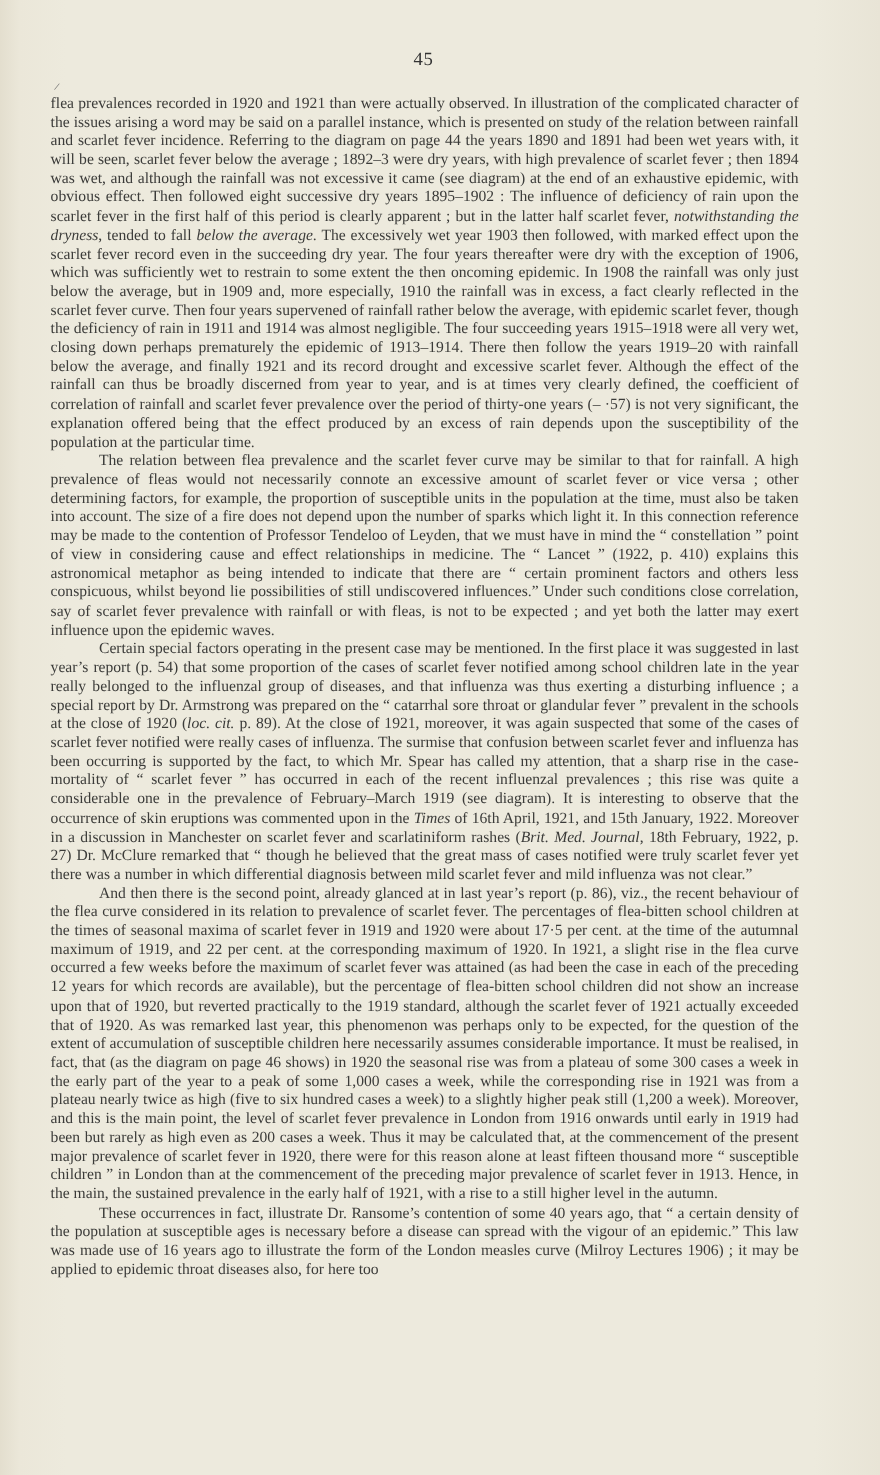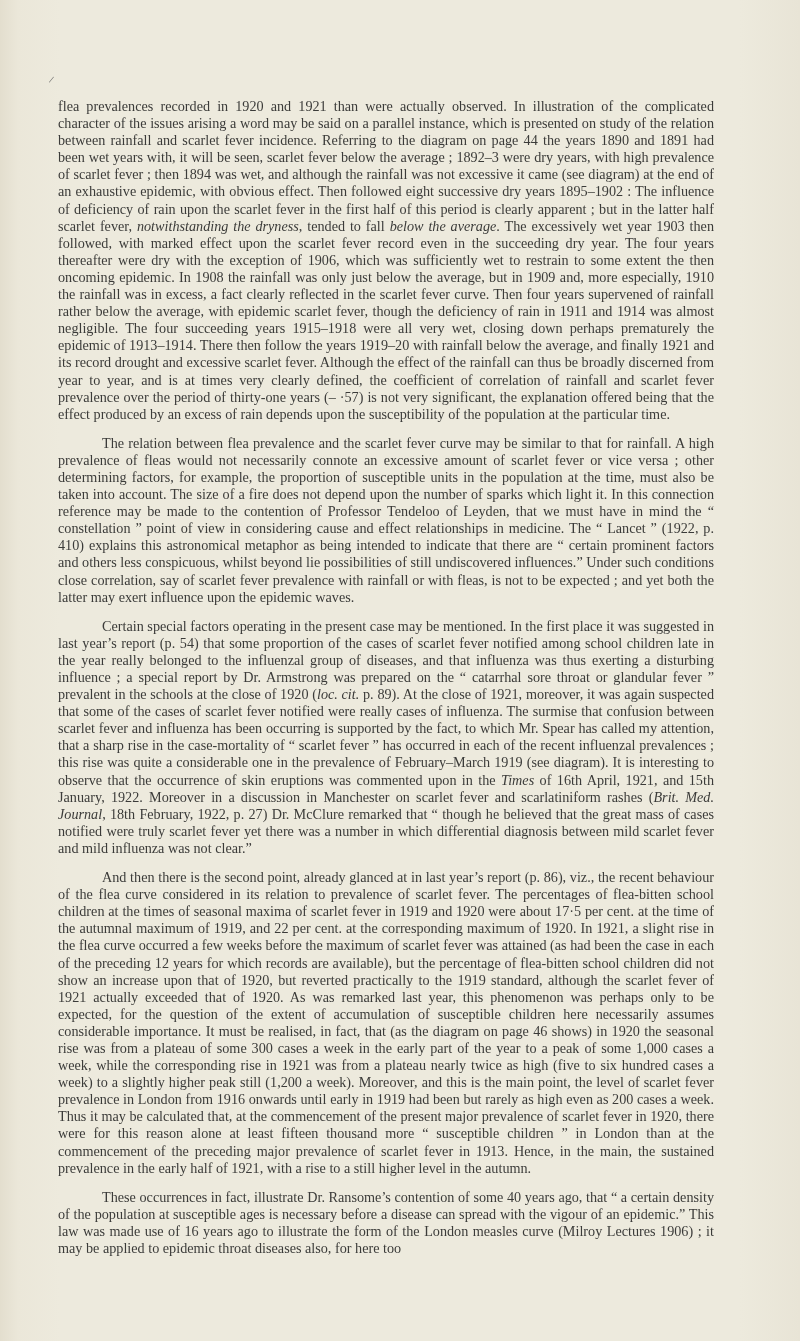--- a/index.html
+++ b/index.html
@@ -37,41 +37,42 @@
       position: absolute;
       left: 46px;
       top: 86px;
       width: 680px;
       font-size: 14.2px;
       line-height: 17.1px;
       text-align: justify;
       color: #3b3b39;
     }
     .body-text p {
-      margin: 12px;
+      margin: 0;
       text-indent: 0;
     }
     .body-text p.indent {
       text-indent: 44px;
     }
     .tick {
       position: absolute;
       left: 50px;
       top: 74px;
       font-size: 10px;
       color: #666;
       transform: rotate(20deg);
     }
     em { font-style: italic; }
   </style>
 </head>
 <body>
 
 <div class="page">
   <div class="tick">/</div>
+  <div class="page-number">45</div>
 
   <div class="body-text">
     <p><span>flea prevalences recorded in 1920 and 1921 than were actually observed.  In illustration of the complicated character of the issues arising a word may be said on a parallel instance, which is presented on study of the relation between rainfall and scarlet fever incidence.  Referring to the diagram on page 44 the years 1890 and 1891 had been wet years with, it will be seen, scarlet fever below the average ; 1892–3 were dry years, with high prevalence of scarlet fever ; then 1894 was wet, and although the rainfall was not excessive it came (see diagram) at the end of an exhaustive epidemic, with obvious effect. Then followed eight successive dry years 1895–1902 :  The influence of deficiency of rain upon the scarlet fever in the first half of this period is clearly apparent ;  but in the latter half scarlet fever, </span><em>notwithstanding the dryness</em><span>, tended to fall </span><em>below the average</em><span>.  The excessively wet year 1903 then followed, with marked effect upon the scarlet fever record even in the succeeding dry year.  The four years thereafter were dry with the exception of 1906, which was sufficiently wet to restrain to some extent the then oncoming epidemic.  In 1908 the rainfall was only just below the average, but in 1909 and, more especially, 1910 the rainfall was in excess, a fact clearly reflected in the scarlet fever curve.  Then four years supervened of rainfall rather below the average, with epidemic scarlet fever, though the deficiency of rain in 1911 and 1914 was almost negligible.  The four succeeding years 1915–1918 were all very wet, closing down perhaps prematurely the epidemic of 1913–1914.  There then follow the years 1919–20 with rainfall below the average, and finally 1921 and its record drought and excessive scarlet fever.  Although the effect of the rainfall can thus be broadly discerned from year to year, and is at times very clearly defined, the coefficient of correlation of rainfall and scarlet fever prevalence over the period of thirty-one years (– ·57) is not very significant, the explanation offered being that the effect produced by an excess of rain depends upon the susceptibility of the population at the particular time.</span></p>
     <p class="indent"><span>The relation between flea prevalence and the scarlet fever curve may be similar to that for rainfall. A high prevalence of fleas would not necessarily connote an excessive amount of scarlet fever or vice versa ;  other determining factors, for example, the proportion of susceptible units in the population at the time, must also be taken into account.  The size of a fire does not depend upon the number of sparks which light it.  In this connection reference may be made to the contention of Professor Tendeloo of Leyden, that we must have in mind the “ constellation ” point of view in considering cause and effect relationships in medicine.  The “ Lancet ” (1922, p. 410) explains this astronomical metaphor as being intended to indicate that there are “ certain prominent factors and others less  conspicuous, whilst beyond lie possibilities of still undiscovered influences.”  Under such conditions close correlation, say of scarlet fever prevalence with rainfall or with fleas, is not to be expected ;  and yet both the latter may exert influence upon the epidemic waves.</span></p>
     <p class="indent"><span>Certain special factors operating in the present case may be mentioned.  In the first place it was suggested in last year’s report (p. 54) that some proportion of the cases of scarlet fever notified among school children late in the year really belonged to the influenzal group of diseases, and that influenza was thus exerting a disturbing influence ;  a special report by Dr. Armstrong was prepared on the “ catarrhal sore throat or glandular fever ” prevalent in the schools at the close of 1920 (</span><em>loc. cit.</em><span> p.  89). At the close of 1921, moreover, it was again suspected that some of the cases of scarlet fever notified were really cases of influenza.  The surmise that confusion between scarlet fever and influenza has been occurring is supported by the fact, to which Mr. Spear has called my attention, that a sharp rise in the case-mortality of “ scarlet fever ” has occurred in each of the recent influenzal prevalences ;  this rise was quite a considerable one in the prevalence of February–March 1919 (see  diagram).  It is interesting to observe that the occurrence of skin eruptions was commented upon in the </span><em>Times</em><span> of 16th April, 1921, and 15th January, 1922.  Moreover in a discussion in Manchester on scarlet fever and scarlatiniform rashes (</span><em>Brit. Med. Journal</em><span>, 18th February, 1922, p. 27) Dr. McClure remarked that  “ though he believed that the great mass of cases notified were truly scarlet fever yet there was a number in which differential diagnosis between mild scarlet fever and mild influenza was not clear.”</span></p>
     <p class="indent"><span>And then there is the second point, already glanced at in last year’s report (p. 86), viz., the recent behaviour of the flea curve considered in its relation to prevalence of scarlet fever.  The percentages of flea-bitten school children at the times of seasonal maxima of scarlet fever in 1919 and 1920 were about 17·5 per cent. at the time of the autumnal maximum of 1919, and 22 per cent. at the corresponding maximum of 1920.  In 1921, a slight rise in the flea curve occurred a few weeks before the maximum of scarlet fever was attained (as had been the case in each of the preceding 12 years for which records are available), but  the percentage of flea-bitten school children did not show an increase upon that of 1920, but reverted practically to the 1919 standard, although the scarlet fever of 1921 actually exceeded that of 1920.  As was remarked last year, this phenomenon was perhaps only to be expected, for the question of the extent of accumulation of susceptible children here necessarily assumes considerable importance. It must be realised, in fact, that (as the diagram on page 46 shows) in 1920 the seasonal rise was from a plateau of some 300 cases a week in the early part of the year to a peak of some 1,000 cases a week, while the corresponding rise in 1921 was from a plateau nearly twice as high (five to six hundred cases a week) to a slightly higher peak still (1,200 a week).  Moreover, and this is the main point, the level of scarlet fever prevalence in London from 1916 onwards until early in 1919 had been but rarely as high even as 200 cases a week.  Thus it may be calculated that, at the commencement of the present major prevalence of scarlet fever in 1920, there were for this reason alone at least fifteen thousand more “ susceptible children ” in London than at the commencement of the preceding major prevalence of scarlet fever in 1913.  Hence, in the main, the sustained prevalence in the early half of 1921, with a rise to a still higher level in the autumn.</span></p>
     <p class="indent"><span>These occurrences in fact, illustrate Dr. Ransome’s contention of some 40 years ago, that “ a certain density of the population at susceptible ages is necessary before a disease can spread with the vigour of an epidemic.”  This law was made use of 16 years ago to illustrate the form of the London measles curve (Milroy Lectures 1906) ;  it may be applied to epidemic throat diseases also, for here too</span></p>
   </div>
 </div>
 

